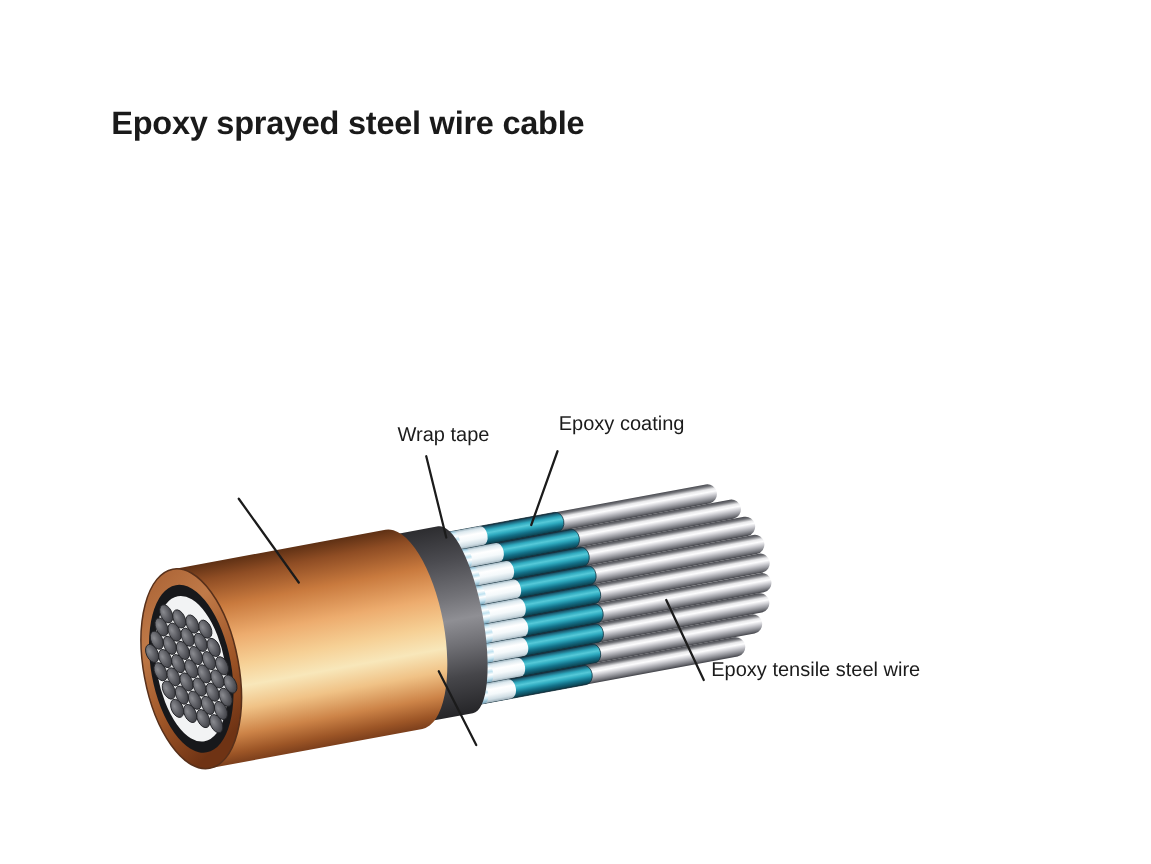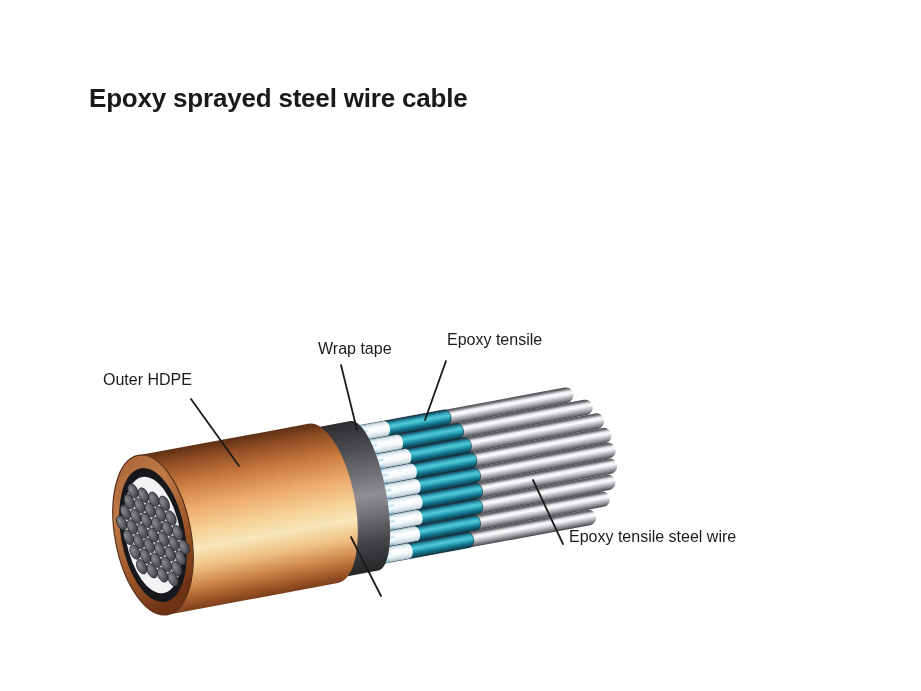--- a/index.html
+++ b/index.html
@@ -199,17 +199,16 @@
       <line x1="191" y1="399" x2="239" y2="466"></line>
       <line x1="341" y1="365" x2="357" y2="430"></line>
       <line x1="446" y1="361" x2="425" y2="420"></line>
       <line x1="351" y1="537" x2="381" y2="596"></line>
       <line x1="533" y1="480" x2="563" y2="544"></line>
     </g>
   </svg>
 
   <div class="lbl title" style="left:89px;top:84px">Epoxy sprayed steel wire cable</div>
 
-  <div class="lbl" style="left:103px;top:371px">Outer HDPE</div>
   <div class="lbl" style="left:318px;top:340px">Wrap tape</div>
-  <div class="lbl" style="left:447px;top:331px">Epoxy tensile</div>
+  <div class="lbl" style="left:447px;top:331px">Epoxy coating</div>
   <div class="lbl" style="left:569px;top:528px">Epoxy tensile steel wire</div>
 </div>
 
 </body></html>

